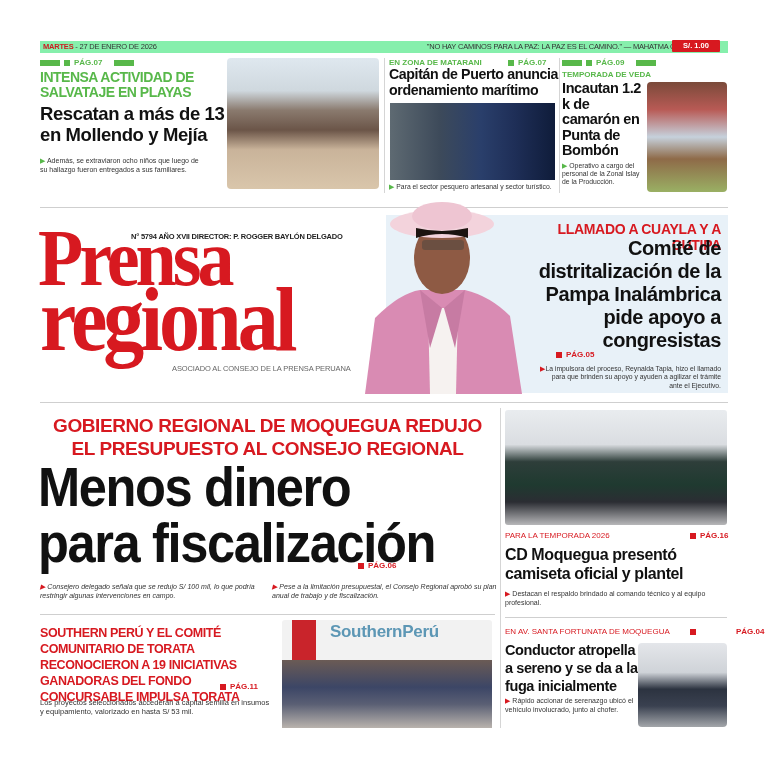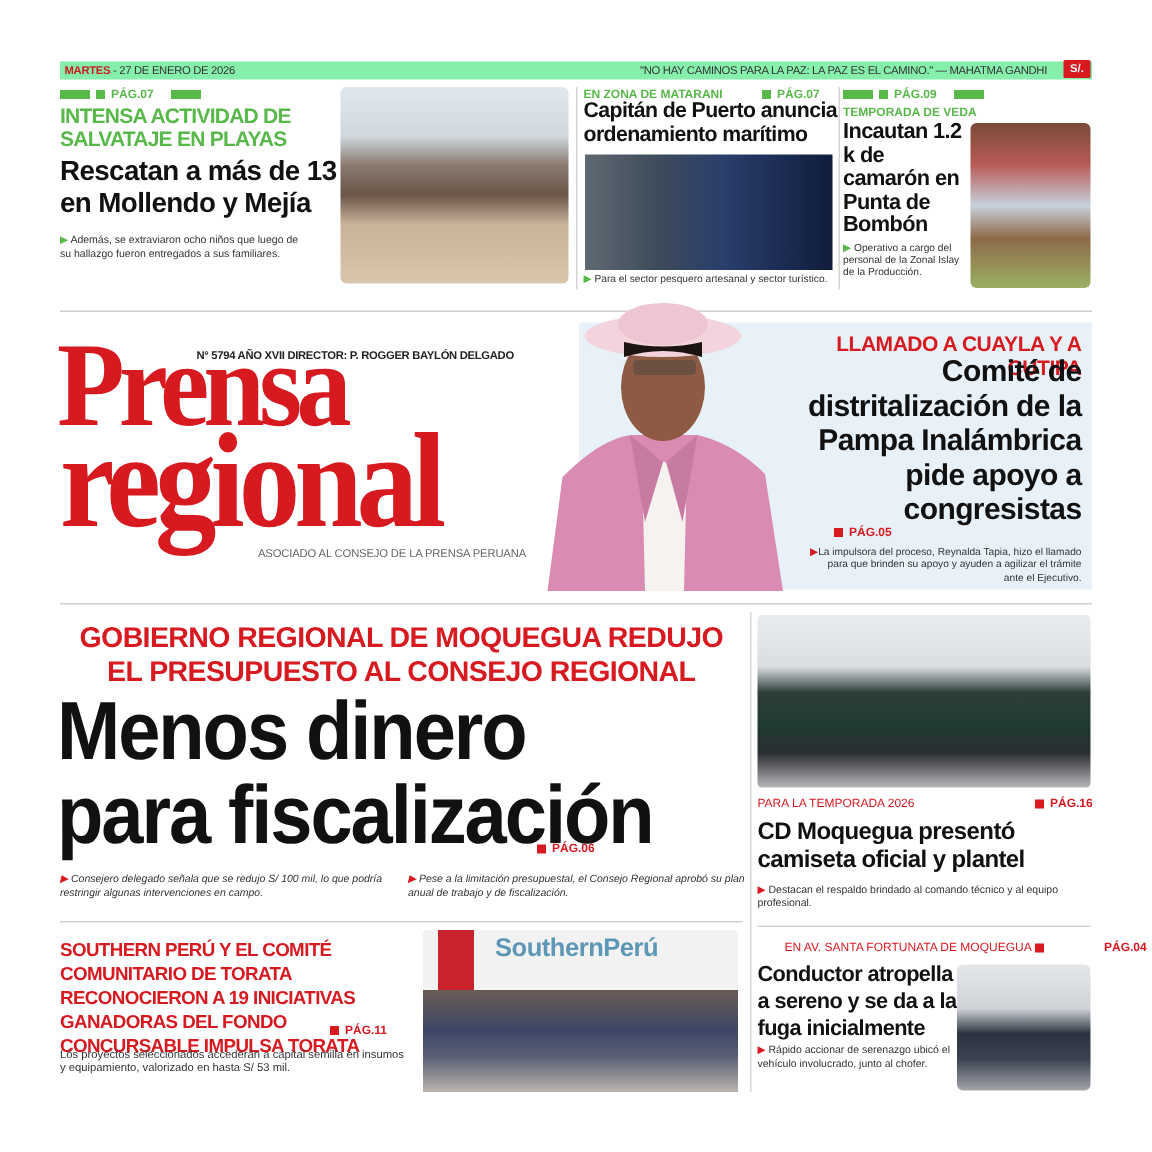--- a/index.html
+++ b/index.html
@@ -6,21 +6,21 @@
   html, body { width: 768px; height: 768px; background: #ffffff; overflow: hidden; }
   body { position: relative; font-family: "Liberation Sans", sans-serif; color: #111; }
 
   .abs { position: absolute; }
 
   
   .topbar { left: 40px; top: 41px; width: 688px; height: 12px; background: #86efac; }
   .topbar .date { position: absolute; left: 3px; top: 1px; font-size: 7.5px; font-family: "Liberation Sans", sans-serif; letter-spacing: -0.2px; color: #333; }
   .topbar .date .day { color: #cc1a1f; font-weight: bold; }
   .topbar .quote { position: absolute; right: 30px; top: 1px; font-size: 7.5px; color: #333; letter-spacing: -0.2px; }
-  .price { left: 709px; top: 40px; width: 18px; height: 12px; background: #d71920; color: #fff; font-size: 7.5px; font-weight: bold; text-align: center; line-height: 12px; border-radius: 1px; }
+  .price { left: 672px; top: 40px; width: 48px; height: 12px; background: #d71920; color: #fff; font-size: 7.5px; font-weight: bold; text-align: center; line-height: 12px; border-radius: 1px; }
 
   .pagtag { font-size: 8px; font-weight: bold; color: #58b84a; display: flex; align-items: center; gap: 4px; }
   .pagtag .sq { display: inline-block; width: 6px; height: 6px; background: #58b84a; }
   .pagtag .bar { display: inline-block; width: 20px; height: 6px; background: #58b84a; }
   .pagtag.red { color: #d71920; }
   .pagtag.red .sq { background: #d71920; }
 
   .green-kicker { color: #58b84a; font-weight: bold; font-family: "Liberation Sans", sans-serif; }
   .red-kicker { color: #d71920; font-weight: bold; }
   .hed { font-weight: bold; color: #111; letter-spacing: -0.4px; }
@@ -212,20 +212,20 @@
   <span class="sq"></span>
   <span>PÁG.11</span>
 </div>
 <div class="abs so-dek">Los proyectos seleccionados accederán a capital semilla en insumos y equipamiento, valorizado en hasta S/ 53 mil.</div>
 <div class="abs so-photo">
   <div class="banner"></div>
   <div class="logo">SouthernPerú</div>
   <div class="crowd"></div>
 </div>
 
-<div class="abs red-kicker co-kicker" style="font-weight:normal;margin-left:18px;">EN AV. SANTA FORTUNATA DE MOQUEGUA</div>
+<div class="abs red-kicker co-kicker" style="font-weight:normal;">EN AV. SANTA FORTUNATA DE MOQUEGUA</div>
 <div class="abs pagtag red co-tag">
   <span class="sq"></span>
   <span>PÁG.04</span>
 </div>
 <div class="abs hed co-hed">Conductor atropella a sereno y se da a la fuga inicialmente</div>
 <div class="abs dek co-dek"><span class="tri-r">▶ </span><span>Rápido accionar de serenazgo ubicó el vehículo involucrado, junto al chofer.</span></div>
 <div class="abs photo co-photo"></div>
 
 </body></html>

